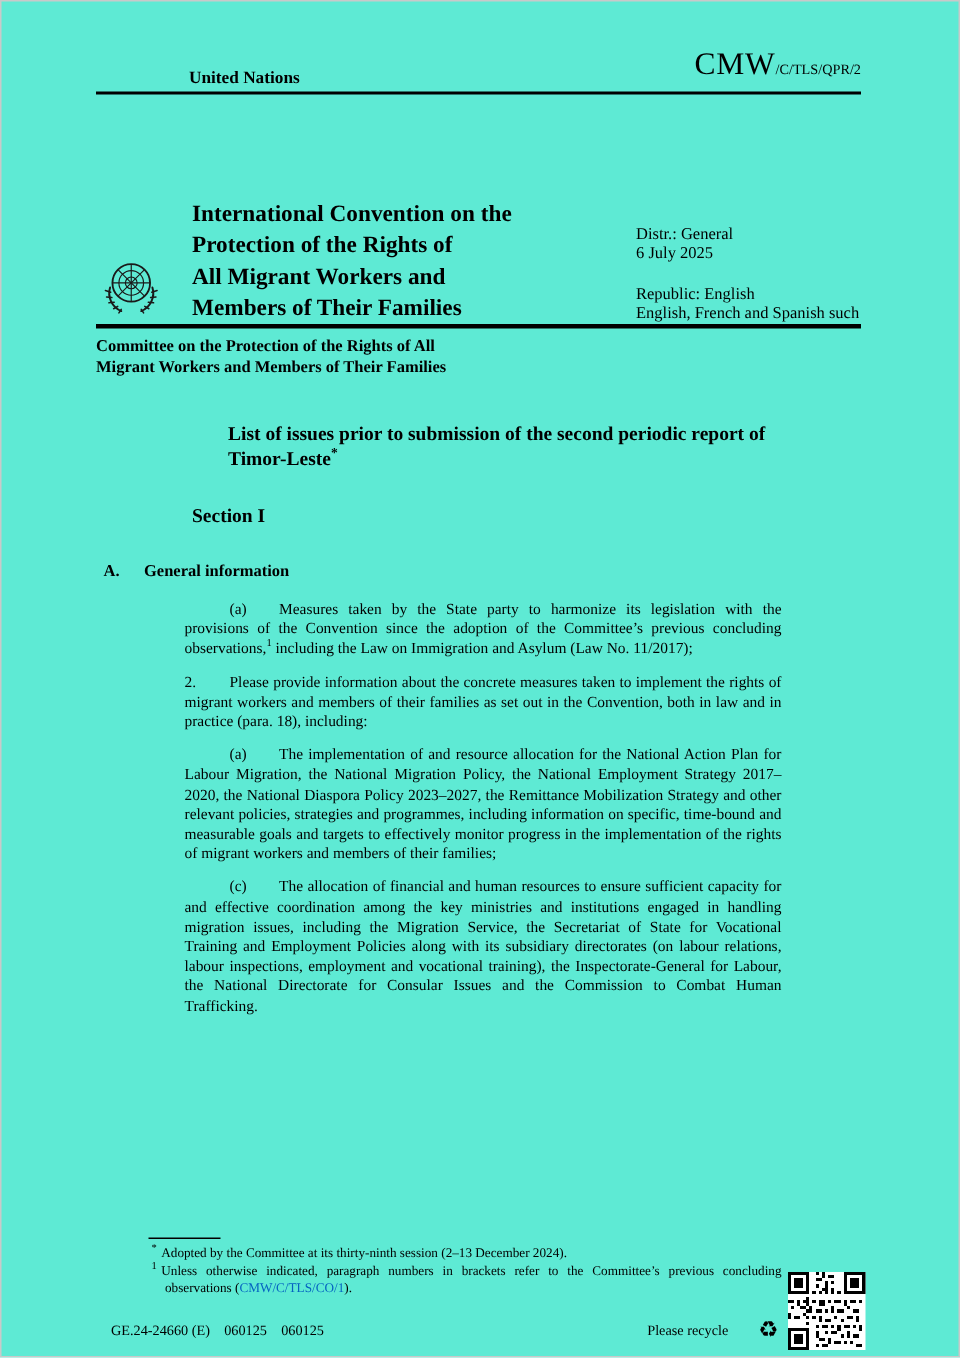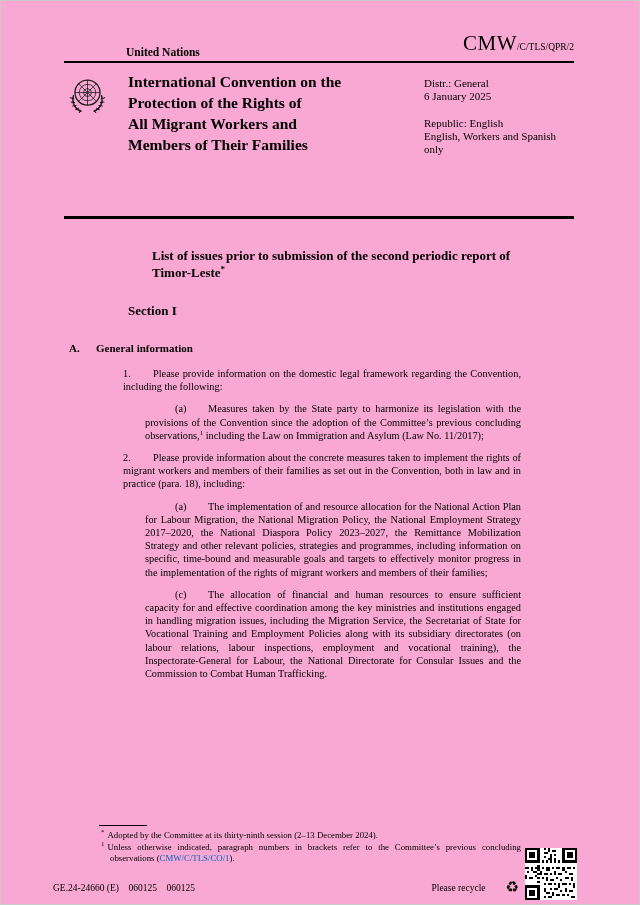--- a/index.html
+++ b/index.html
@@ -5,36 +5,36 @@
   * { box-sizing: border-box; margin: 0; padding: 0; }
   html,body { background:#ffffff; }
   body {
     font-family: "Liberation Serif", "DejaVu Serif", serif;
     color:#000;
     width:640px;
   }
   .page{
     position:relative;
     width:640px; height:905px;
-    background:#f9a8d4;
+    background:#5eead4;
     border:1px solid #c9c9c9;
     overflow:hidden;
     padding:0 65px 0 63px;
   }
   
   .header-row{
     display:flex; justify-content:space-between; align-items:flex-end;
     padding-left:62px; padding-top:32px; height:58px;
   }
   .un-name{ font-weight:bold; font-size:11.5px; line-height:14px; }
   .doc-symbol{ font-size:21px; line-height:24px; letter-spacing:.5px; white-space:nowrap;text-align:right; }
   .doc-symbol .sym-small{ font-size:9.5px; letter-spacing:0; }
   .rule-medium{ border-bottom:2px solid #000; margin-top:2px; }
   
-  .header-main{ display:flex; margin-top:8px; height:145px; }
+  .header-main{ display:flex; margin-top:8px; height:145px;align-items:flex-end; }
   .emblem{ width:64px; padding-top:2px; }
   .conv-title{
     width:272px; font-weight:bold; font-size:15.5px; line-height:21px;
     white-space:pre-line;
   }
   .distr-block{ margin-left:auto; width:150px; font-size:11px; line-height:13px; padding-top:6px; }
   .distr-block .gap{ height:14px; }
   .rule-thick{ border-bottom:3.5px solid #000; }
   .committee{ font-weight:bold; font-size:11px; line-height:13.5px; margin-top:6px; white-space:pre-line; }
   .doc-title{ margin-top:28px; margin-left:88px; width:392px; font-weight:bold; font-size:13px; line-height:17px; }
@@ -42,31 +42,31 @@
   .section-head{ margin-top:22px; margin-left:64px; font-weight:bold; font-size:13px; line-height:15px; }
   .subsection{ display:flex; margin-top:24px; padding-left:5px; font-weight:bold; font-size:11px; line-height:13px; }
   .subsection .letter{ width:27px; }
   
   .document-body{
     margin-top:12px; margin-left:59px; width:398px;
     font-size:10.3px; line-height:13.2px; text-align:justify;
   }
   .document-body p{ margin-bottom:9px; }
   .para .pnum{ display:inline-block; width:30px; }
-  .subpara{ text-indent:30px;margin-left:22px; }
+  .subpara{ text-indent:30px; }
   .subpara .pnum{ display:inline-block; width:33px; text-indent:0; }
   sup{ font-size:7px; vertical-align:super; line-height:0; }
   .doc-link{ color:#0563c1; text-decoration:none; }
   
   .footnote-area{ position:absolute; left:96px; top:824px; width:424px; font-size:8.8px; line-height:11.5px; }
   .footnote-sep{ width:48px; border-bottom:1px solid #000; margin-bottom:4px; margin-left:2px; }
   .footnote{ padding-left:13px; text-indent:-9px; text-align:justify;font-family:Liberation Serif, serif; }
   .fn-marker{ font-size:7px; vertical-align:super; margin-right:3px; line-height:0; }
   
-  .ge-line{ position:absolute; left:52px; bottom:11px; font-size:9.5px; white-space:pre; }
+  .ge-line{ position:absolute; left:73px; bottom:11px; font-size:9.5px; white-space:pre; }
   .recycle{ position:absolute; right:120px; bottom:9px; font-size:9.5px; display:flex; align-items:center; gap:20px; }
   .recycle-icon{ font-size:15px; line-height:1; }
   .qr{ position:absolute; right:62px; bottom:4px; width:52px; height:52px; }
   .qr svg, .emblem svg{ display:block; }
 </style>
 </head>
 <body>
 
 <div class="page">
 
@@ -95,41 +95,42 @@
           <path d="M47.5 33l4.5-1.5M46.5 37.5l4.5-.5M44.5 41.5l4.5.5M41.5 45l3.5 2M38.5 47.5l2 3"></path>
         </g>
       </svg>
     </div>
     <div class="conv-title">International Convention on the
 Protection of the Rights of
 All Migrant Workers and
 Members of Their Families</div>
     <div class="distr-block">
       <div>Distr.: General</div>
-      <div>6 January 2025</div>
+      <div>6 July 2025</div>
       <div class="gap"></div>
       <div>Republic: English</div>
-      <div>English, Workers and Spanish only</div>
+      <div>English, French and Spanish such</div>
     </div>
   </div>
 
   <div class="rule-thick"></div>
 
+  <div class="committee">Committee on the Protection of the Rights of All
+Migrant Workers and Members of Their Families</div>
 
   <h1 class="doc-title"><span>List of issues prior to submission of the second periodic report of Timor-Leste</span><sup class="title-marker">*</sup></h1>
 
   <h2 class="section-head">Section I</h2>
 
   <div class="subsection">
     <span class="letter">A.</span>
     <span>General information</span>
   </div>
 
   <div class="document-body">
-      <p class="para"><span class="pnum">1.</span>Please provide information on the domestic legal framework regarding the Convention, including the following:</p>
       <p class="subpara"><span class="pnum">(a)</span>Measures taken by the State party to harmonize its legislation with the provisions of the Convention since the adoption of the Committee’s previous concluding observations,<sup>1</sup> including the Law on Immigration and Asylum (Law No. 11/2017);</p>
       <p class="para"><span class="pnum">2.</span>Please provide information about the concrete measures taken to implement the rights of migrant workers and members of their families as set out in the Convention, both in law and in practice (para. 18), including:</p>
       <p class="subpara"><span class="pnum">(a)</span>The implementation of and resource allocation for the National Action Plan for Labour Migration, the National Migration Policy, the National Employment Strategy 2017–2020, the National Diaspora Policy 2023–2027, the Remittance Mobilization Strategy and other relevant policies, strategies and programmes, including information on specific, time-bound and measurable goals and targets to effectively monitor progress in the implementation of the rights of migrant workers and members of their families;</p>
       <p class="subpara"><span class="pnum">(c)</span>The allocation of financial and human resources to ensure sufficient capacity for and effective coordination among the key ministries and institutions engaged in handling migration issues, including the Migration Service, the Secretariat of State for Vocational Training and Employment Policies along with its subsidiary directorates (on labour relations, labour inspections, employment and vocational training), the Inspectorate-General for Labour, the National Directorate for Consular Issues and the Commission to Combat Human Trafficking.</p>
     </div>
 
   <div class="footnote-area">
     <div class="footnote-sep"></div>
     <div>
         <p class="footnote"><span class="fn-marker">*</span>Adopted by the Committee at its thirty-ninth session (2–13 December 2024).</p>

